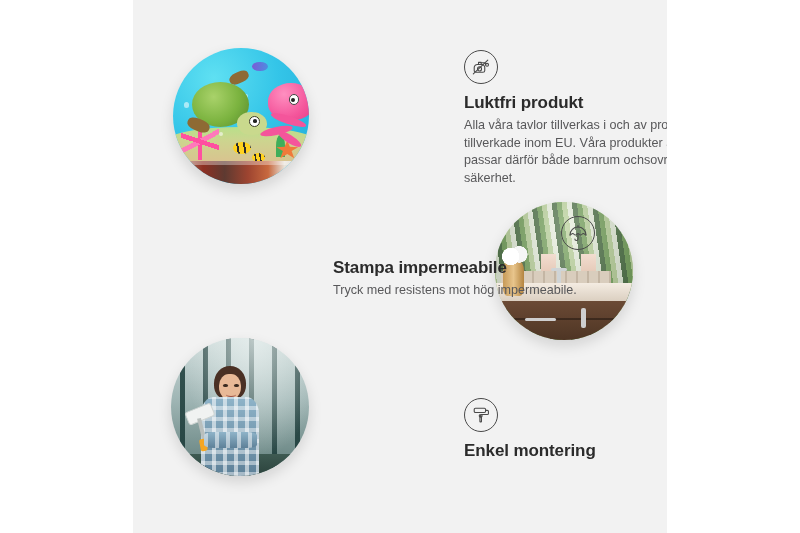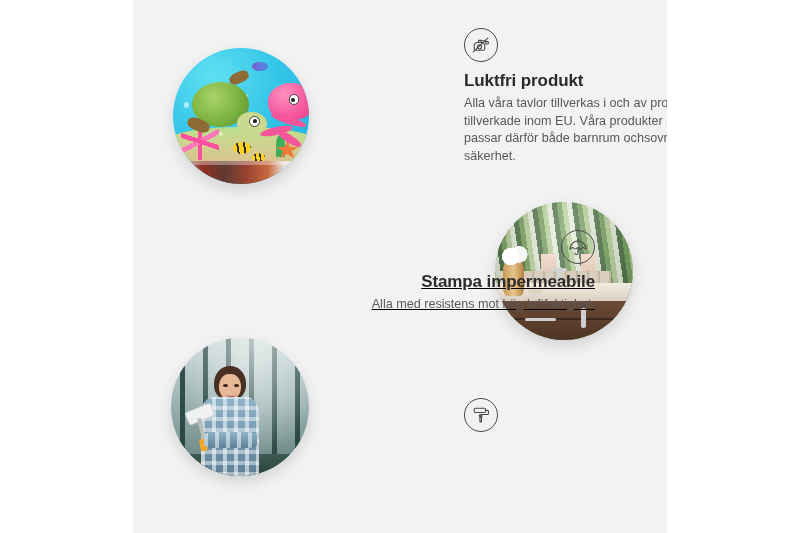--- a/index.html
+++ b/index.html
@@ -284,25 +284,25 @@
     margin: 9px 0 4px 0;
     letter-spacing: -0.1px;
   }
   .fdesc {
     font-size: 12.6px;
     line-height: 17.5px;
     color: #58585a;
   }
 
   
-  .f1 { left: 331px; top: 28px; width: 300px; text-align: left; }
+  .f1 { left: 331px; top: 50px; width: 300px; text-align: left; }
   .f1 .ficon { margin-left: 0; }
 
   
-  .f2 { left: 200px; top: 230px; width: 262px; text-align: right; text-decoration: underline; }
+  .f2 { left: 200px; top: 216px; width: 262px; text-align: left; }
   .f2 .ficon { margin-left: auto; }
   .f2 .ftitle { margin-top: 8px; }
 
   
   .f3 { left: 331px; top: 398px; width: 280px; text-align: left; }
   .f3 .ficon { margin-left: 0; }
 </style>
 </head>
 <body>
 
@@ -386,28 +386,29 @@
     <div class="feature f2">
       <div class="ficon">
         <svg width="22" height="22" viewBox="0 0 24 24" fill="none" stroke="#4a4a4a" stroke-width="1.2" stroke-linecap="round" stroke-linejoin="round">
           <path d="M3.3 14.2a8.7 8.7 0 0 1 17.4 0"></path>
           <path d="M3.3 14.2c1.45 0 1.45-1.7 2.9-1.7s1.45 1.7 2.9 1.7 1.45-1.7 2.9-1.7 1.45 1.7 2.9 1.7 1.45-1.7 2.9-1.7 1.45 1.7 2.9 1.7"></path>
           <path d="M12 13.4v5.1a1.7 1.7 0 0 1-3.4 0"></path>
           <path d="M12 5.5V4"></path>
         </svg>
       </div>
       <div class="ftitle">Stampa impermeabile</div>
-      <div class="fdesc">Alla med resistens mot hög luftfuktighet.</div>
+      <div class="fdesc">Tryck med resistens mot hög impermeabile.</div>
     </div>
 
     <div class="feature f3">
       <div class="ficon">
         <svg width="22" height="22" viewBox="0 0 24 24" fill="none" stroke="#4a4a4a" stroke-width="1.2" stroke-linecap="round" stroke-linejoin="round">
           <rect x="4.6" y="4.6" width="12.4" height="4.6" rx="1.3"></rect>
           <path d="M17 6.9h1.9a1.2 1.2 0 0 1 1.2 1.2v2.2a1.2 1.2 0 0 1-1.2 1.2h-6.2a1.2 1.2 0 0 0-1.2 1.2v1"></path>
           <rect x="10.2" y="11.7" width="2.9" height="2.3" rx="0.6"></rect>
           <rect x="10.8" y="14" width="1.7" height="5.5" rx="0.5"></rect>
         </svg>
       </div>
+      <div class="ftitle">Enkel montering</div>
     </div>
 
   </div>
 </div>
 
 </body></html>

